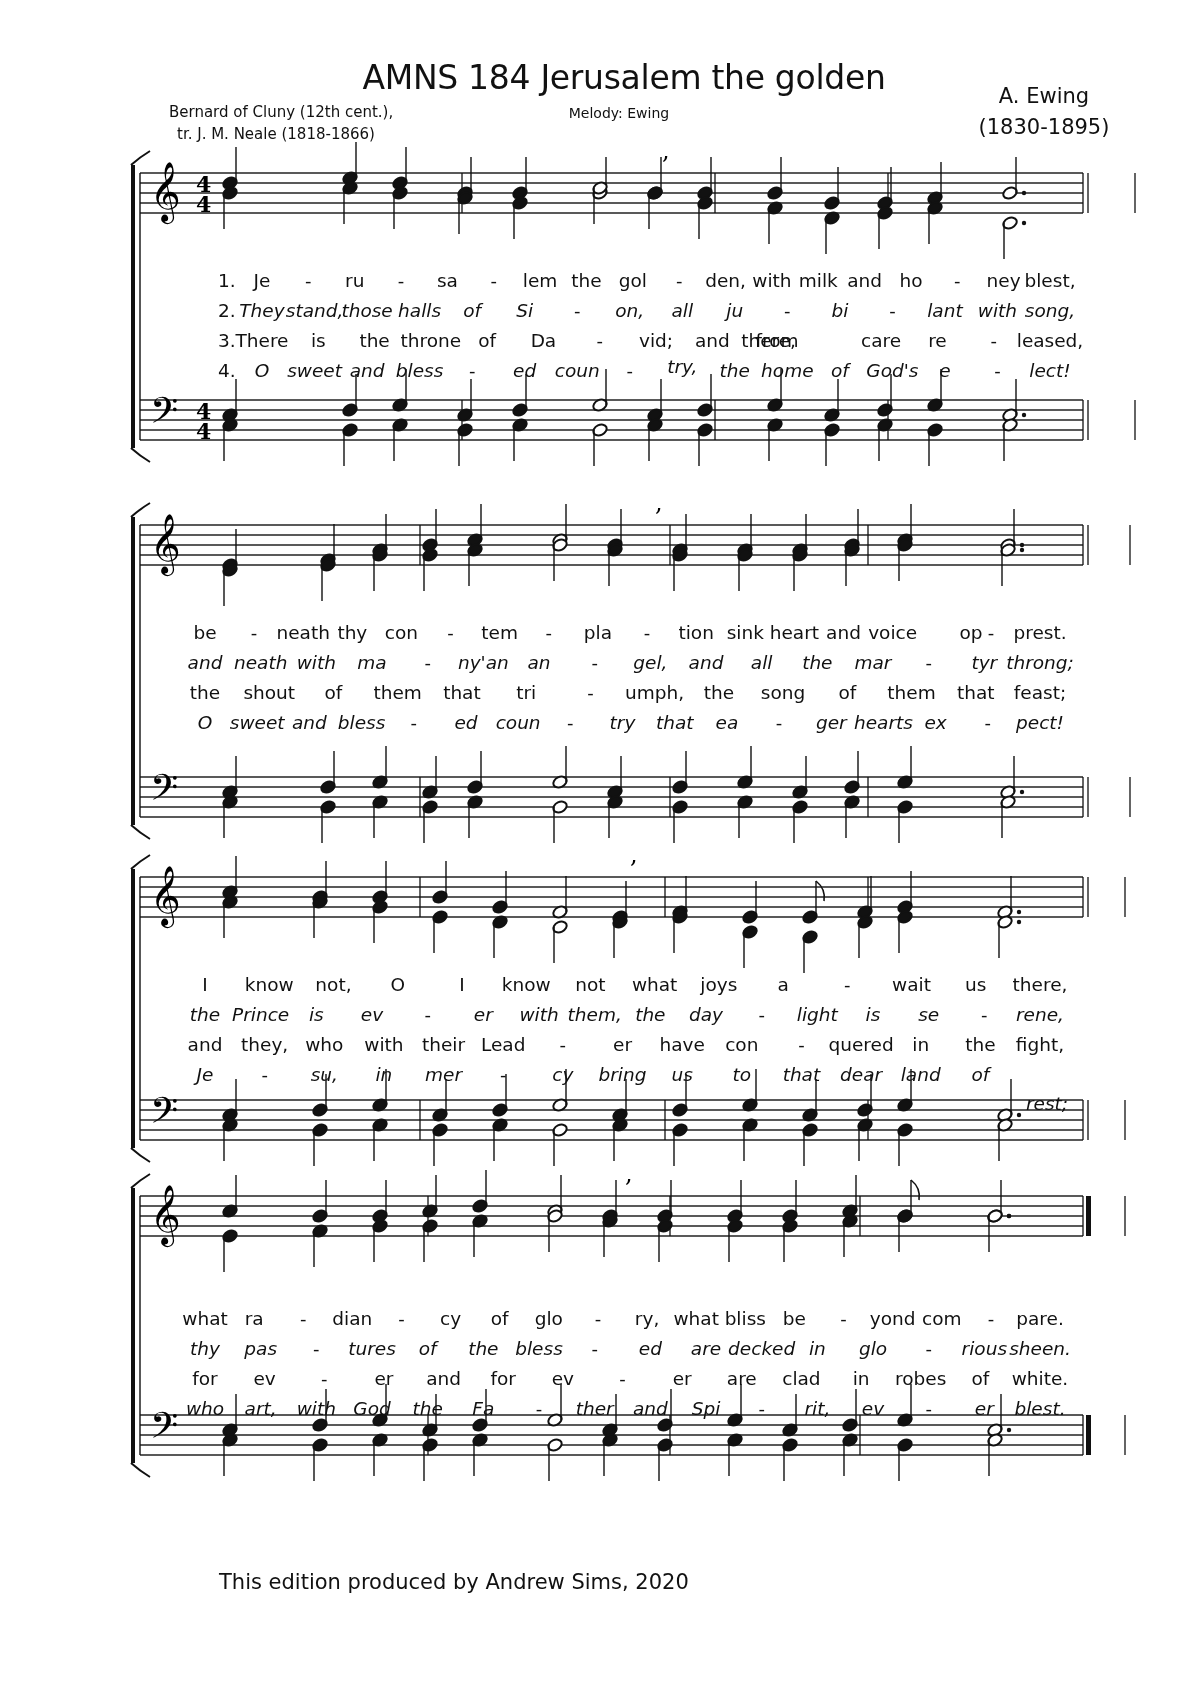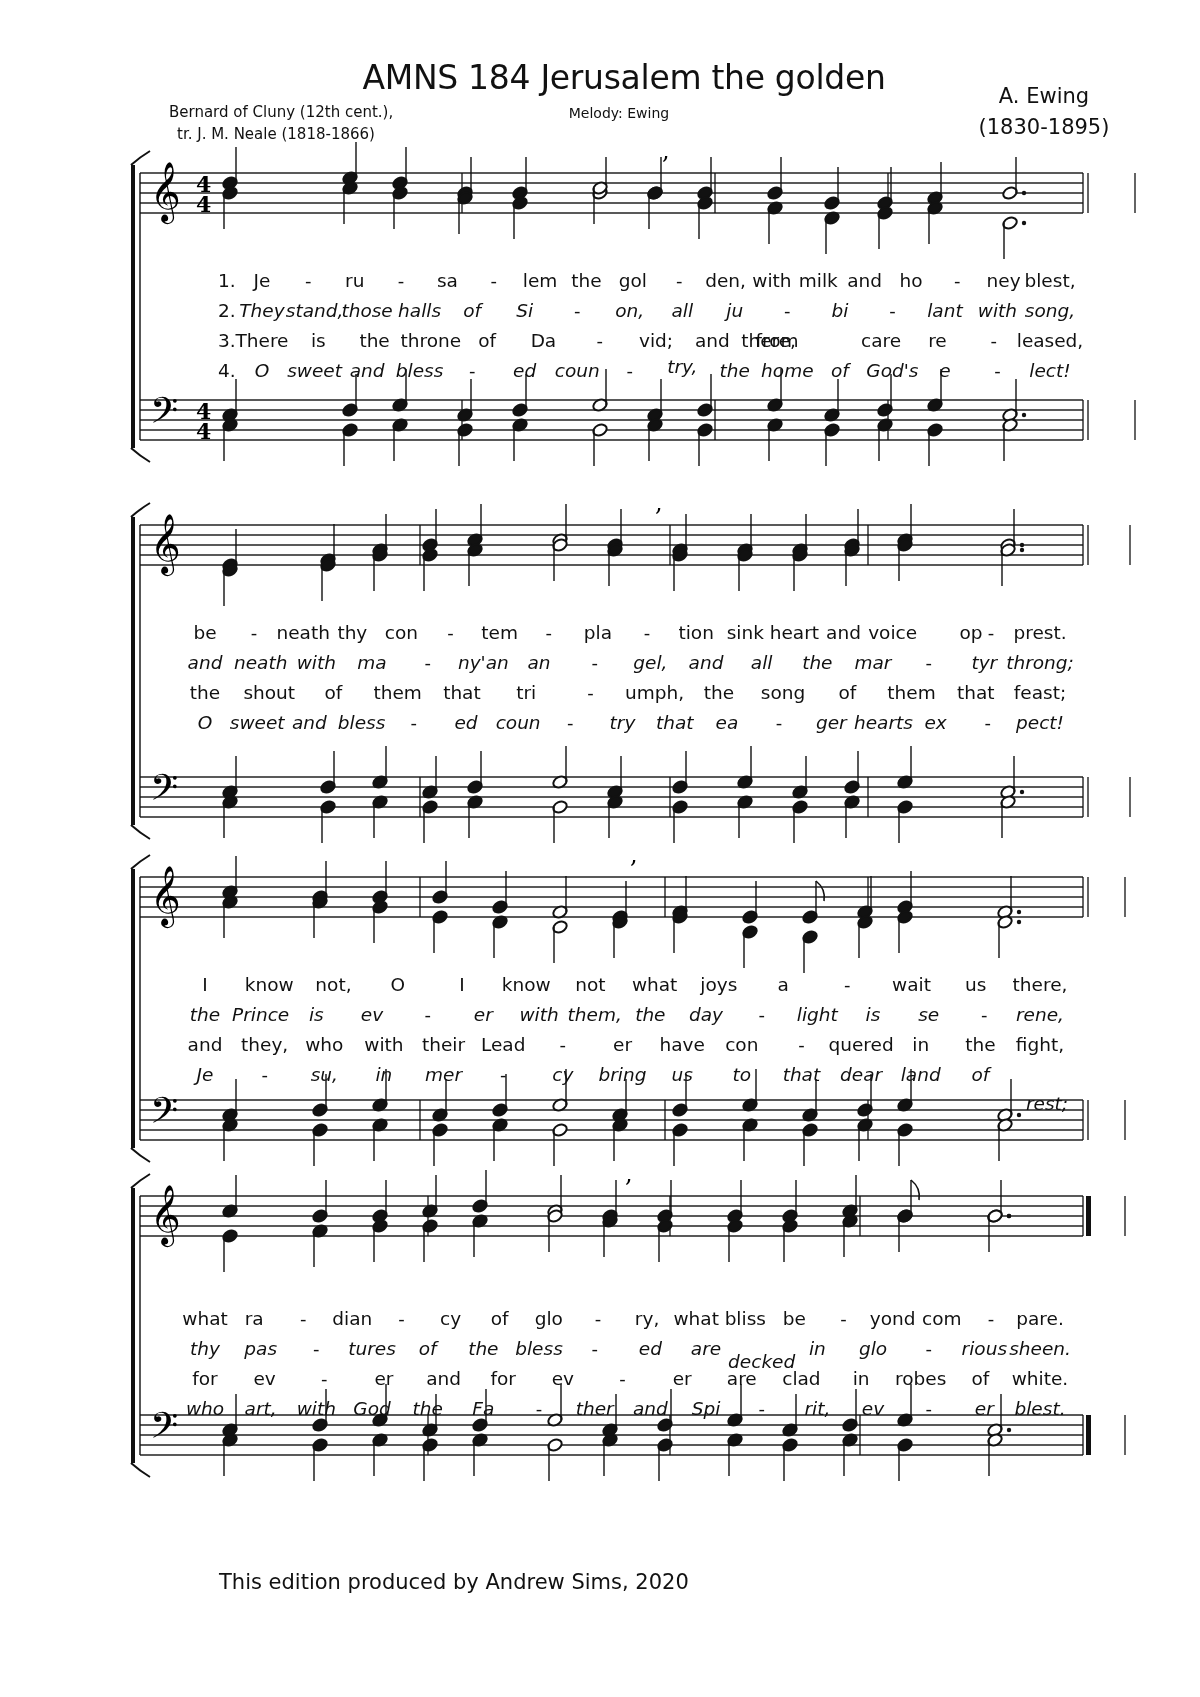--- a/index.html
+++ b/index.html
@@ -798,21 +798,21 @@
     <div class="lyr it" style="left: 205px; top: 1338px;">thy</div>
     <div class="lyr it" style="left: 260.667px; top: 1338px;">pas</div>
     <div class="hy" style="left: 316.333px; top: 1338px;">-</div>
     <div class="lyr it" style="left: 372px; top: 1338px;">tures</div>
     <div class="lyr it" style="left: 427.667px; top: 1338px;">of</div>
     <div class="lyr it" style="left: 483.333px; top: 1338px;">the</div>
     <div class="lyr it" style="left: 539px; top: 1338px;">bless</div>
     <div class="hy" style="left: 594.667px; top: 1338px;">-</div>
     <div class="lyr it" style="left: 650.333px; top: 1338px;">ed</div>
     <div class="lyr it" style="left: 706px; top: 1338px;">are</div>
-    <div class="lyr it" style="left: 761.667px; top: 1338px; margin-top: 13px;">decked</div>
+    <div class="lyr it" style="left: 761.667px; top: 1338px;">decked</div>
     <div class="lyr it" style="left: 817.333px; top: 1338px;">in</div>
     <div class="lyr it" style="left: 873px; top: 1338px;">glo</div>
     <div class="hy" style="left: 928.667px; top: 1338px;">-</div>
     <div class="lyr it" style="left: 984.333px; top: 1338px;">rious</div>
     <div class="lyr it" style="left: 1040px; top: 1338px;">sheen.</div>
     <div class="lyr" style="left: 205px; top: 1368px;">for</div>
     <div class="lyr" style="left: 264.643px; top: 1368px;">ev</div>
     <div class="hy" style="left: 324.286px; top: 1368px;">-</div>
     <div class="lyr" style="left: 383.929px; top: 1368px;">er</div>
     <div class="lyr" style="left: 443.571px; top: 1368px;">and</div>

